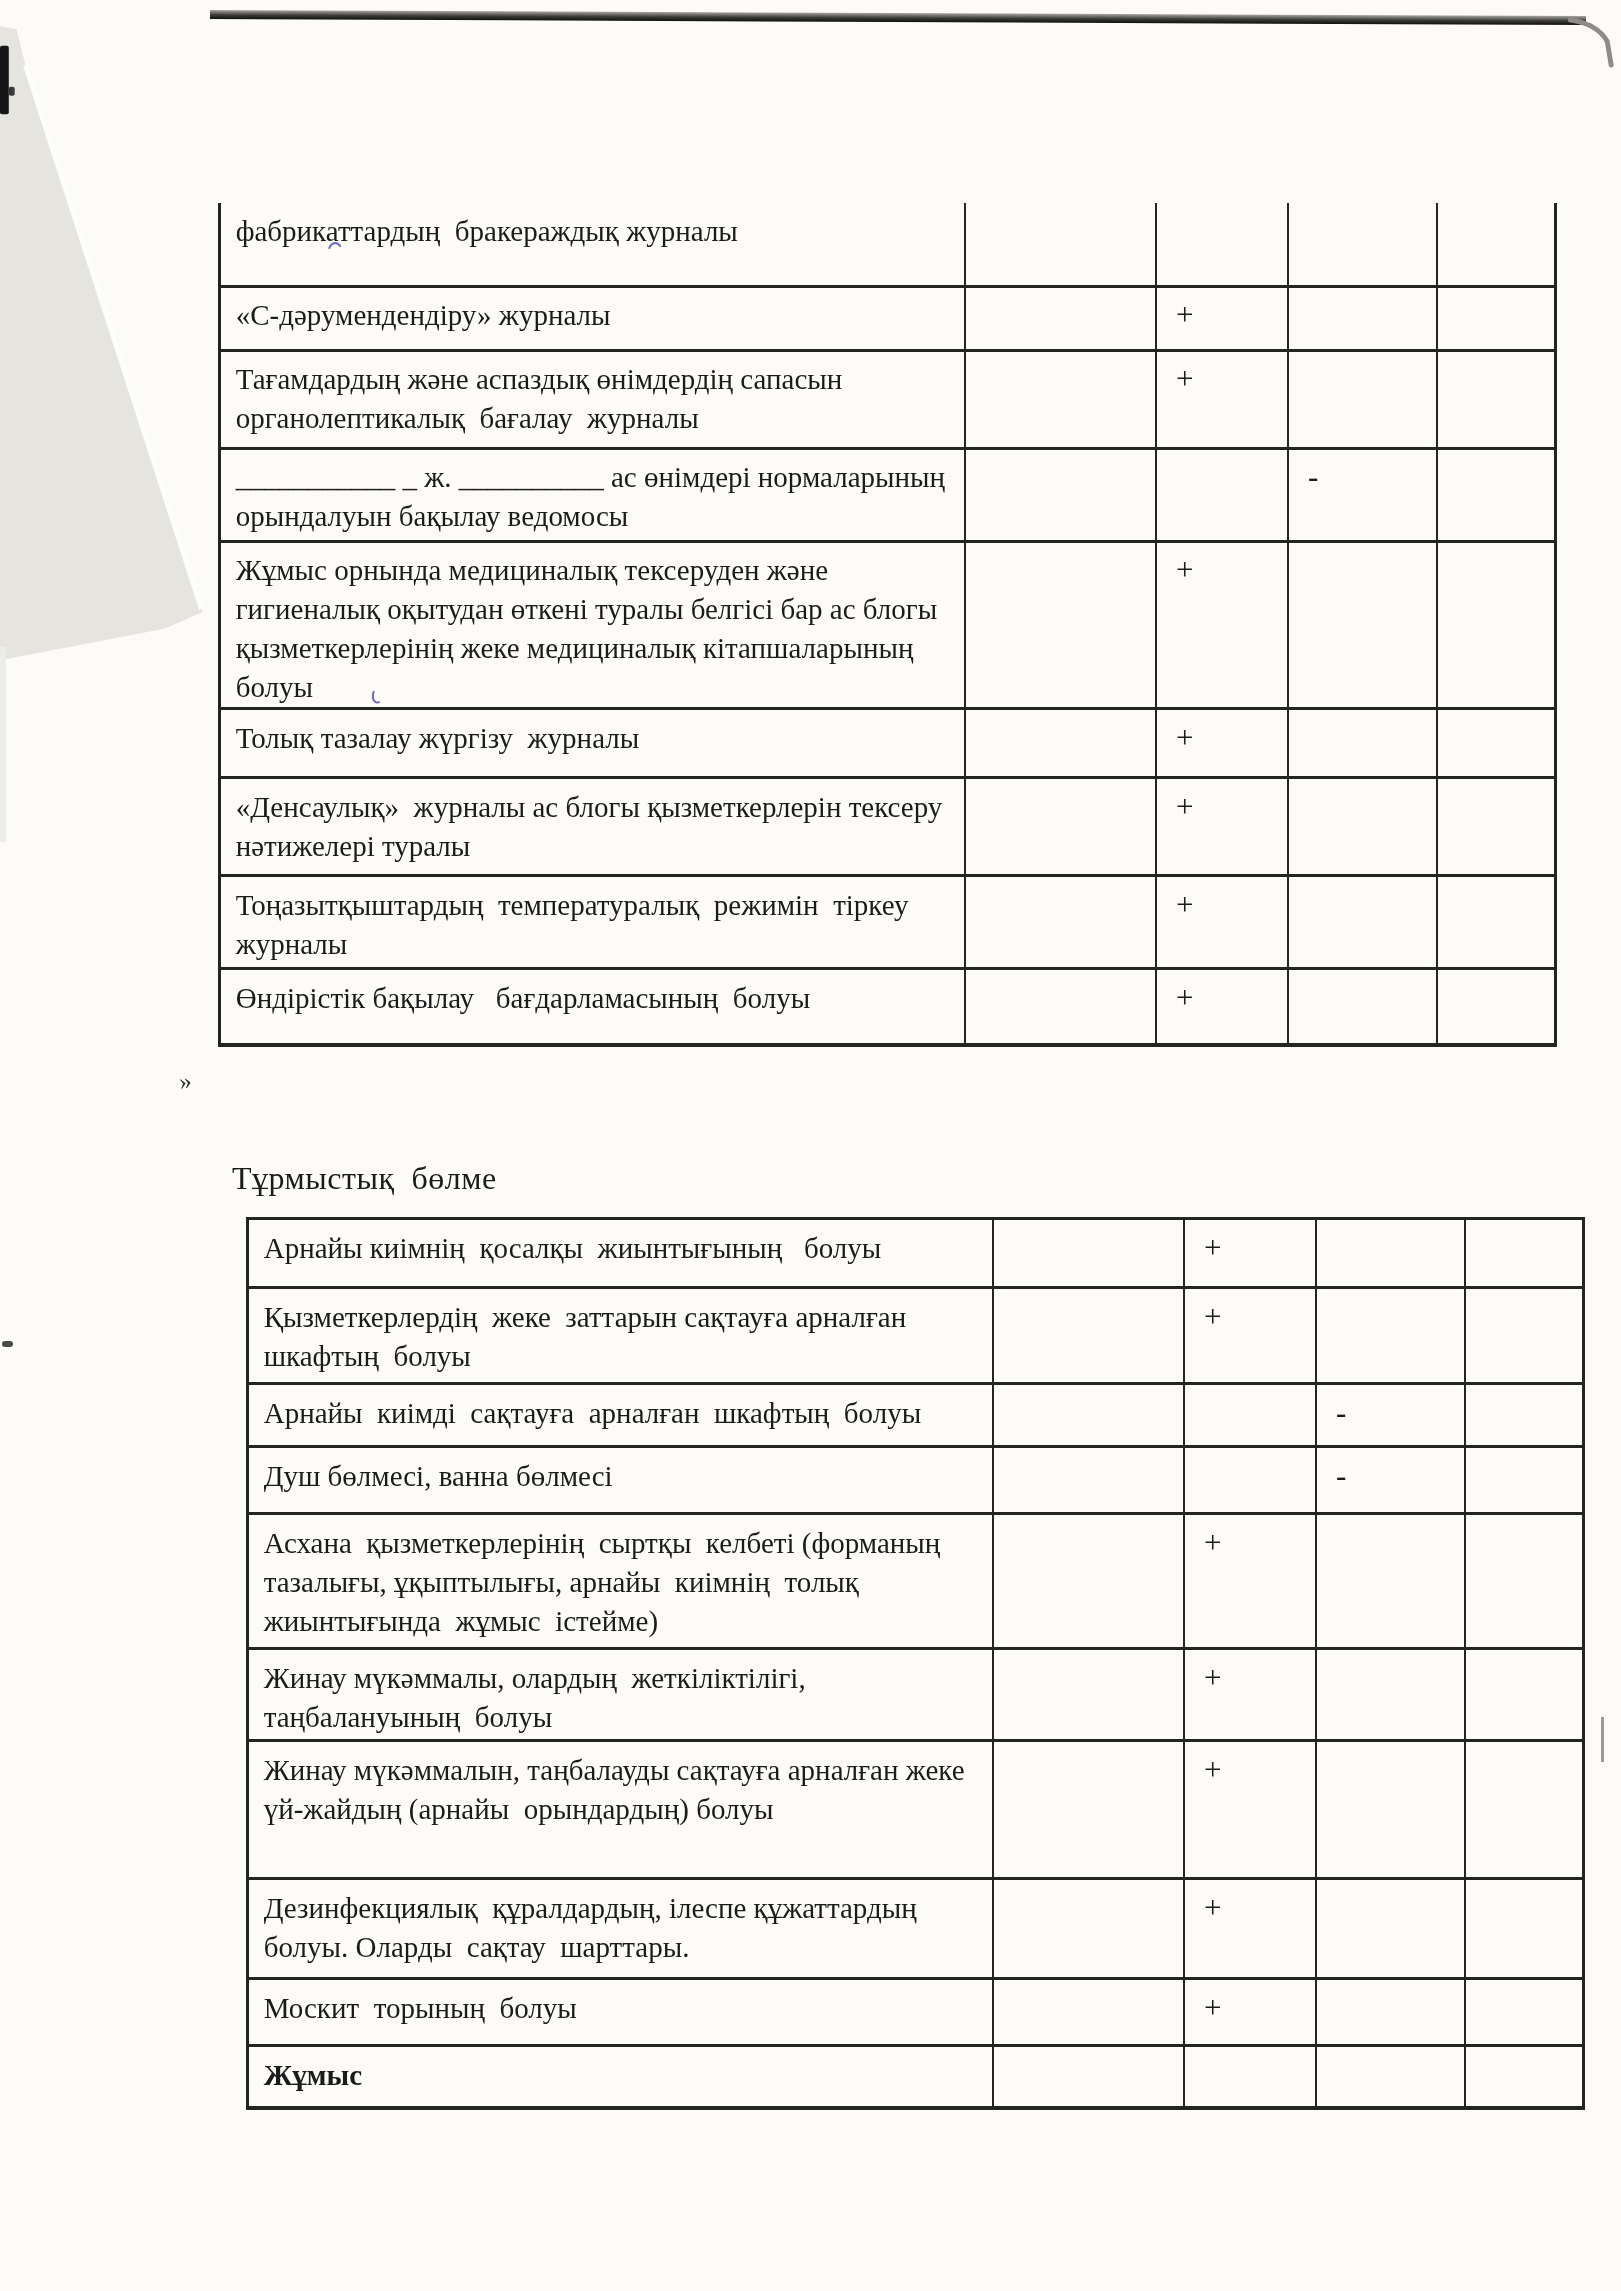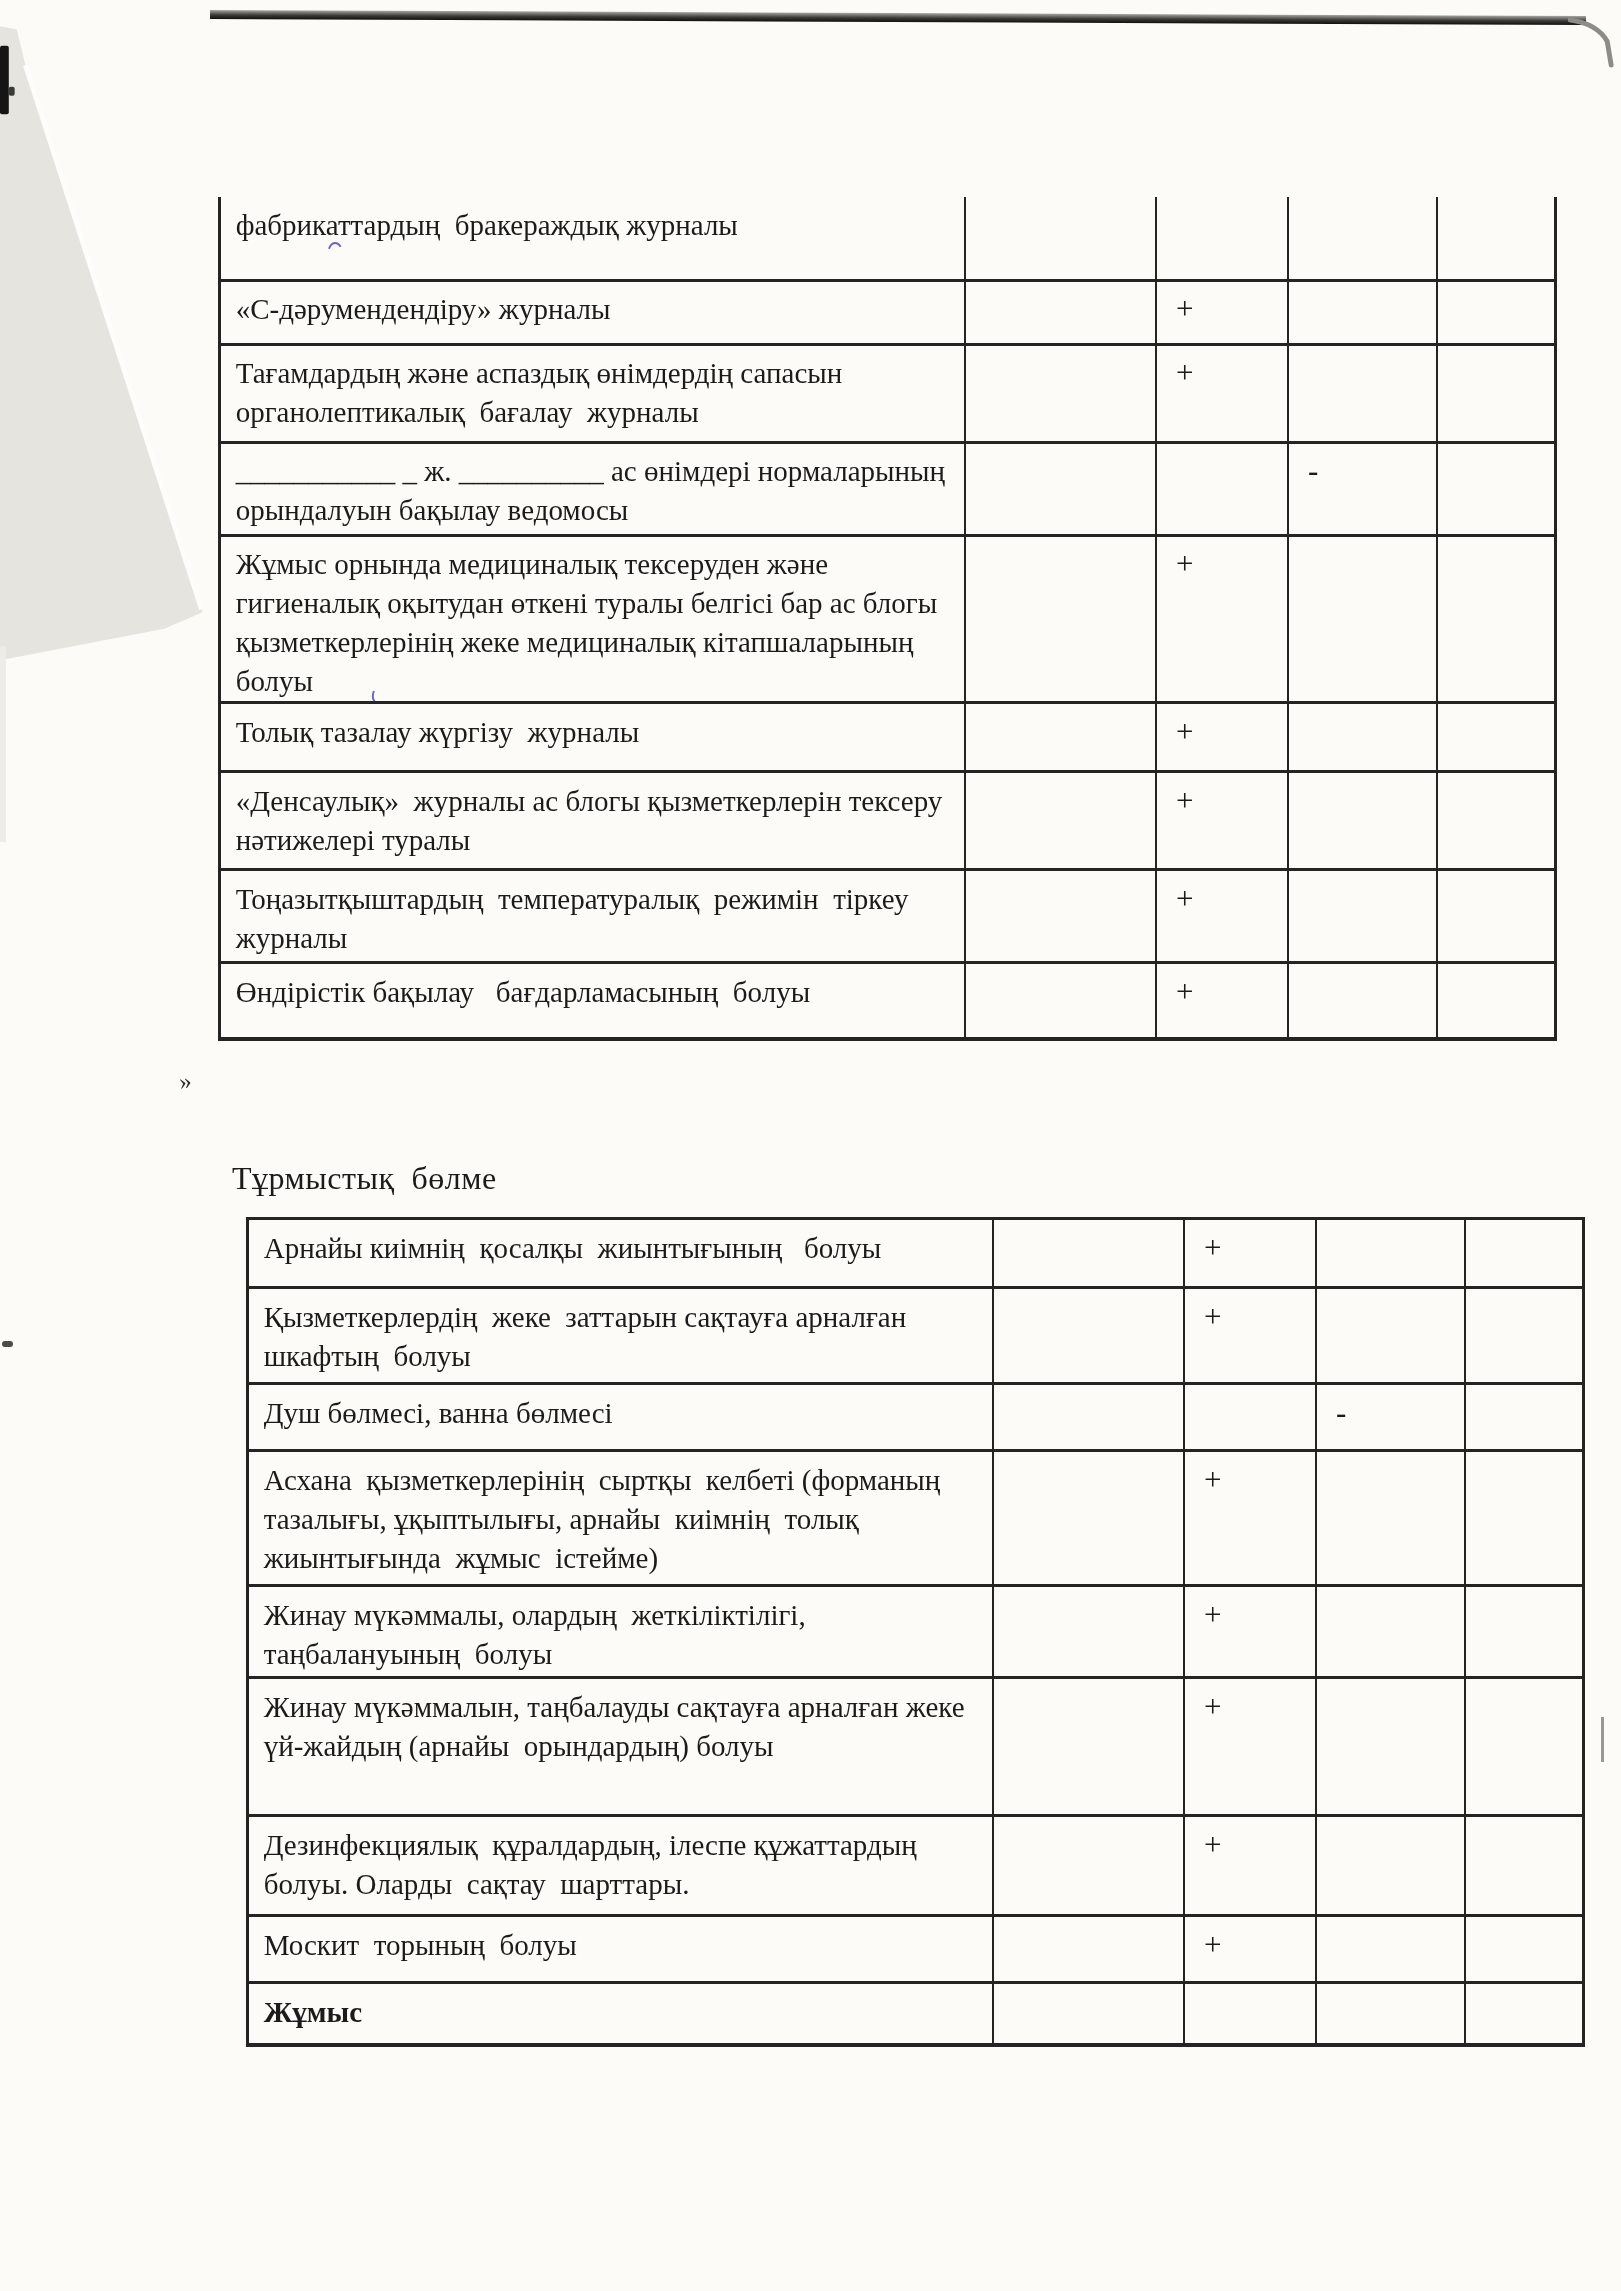--- a/index.html
+++ b/index.html
@@ -33,21 +33,21 @@
     background:#9b9993;
   }
   .pen-mark { position:absolute; }
 
   
   table.doc {
     position:absolute; border-collapse:collapse; table-layout:fixed;
     border-left:3.9px solid #242424; border-right:3.9px solid #242424;
     border-bottom:4.9px solid #242424;
   }
-  #table1 { left:218px; top:197px; border-top:none; }
+  #table1 { left:218px; top:203px; border-top:none; }
   #table2 { left:218px; top:1217px; border-top:3.9px solid #242424;margin-left:28px; }
   table.doc td {
     border:2.9px solid #242424;
     border-top-width:3.9px; border-bottom-width:3.9px;
     vertical-align:top;
     overflow:hidden;
   }
   #table1 tr:first-child td { border-top:none; }
   td.txt {
     padding:8.8px 15.7px 0 14.7px;
@@ -188,20 +188,27 @@
         <td class="mk"></td>
         <td class="mk"></td>
       </tr>
       <tr style="height:96px">
         <td class="txt">Қызметкерлердің  жеке  заттарын сақтауға арналған шкафтың  болуы</td>
         <td class="mk"></td>
         <td class="mk">+</td>
         <td class="mk"></td>
         <td class="mk"></td>
       </tr>
+      <tr style="height:63px">
+        <td class="txt">Арнайы  киімді  сақтауға  арналған  шкафтың  болуы</td>
+        <td class="mk"></td>
+        <td class="mk"></td>
+        <td class="mk">-</td>
+        <td class="mk"></td>
+      </tr>
       <tr style="height:67px">
         <td class="txt">Душ бөлмесі, ванна бөлмесі</td>
         <td class="mk"></td>
         <td class="mk"></td>
         <td class="mk">-</td>
         <td class="mk"></td>
       </tr>
       <tr style="height:135px">
         <td class="txt">Асхана  қызметкерлерінің  сыртқы  келбеті (форманың тазалығы, ұқыптылығы, арнайы  киімнің  толық жиынтығында  жұмыс  істейме)</td>
         <td class="mk"></td>

